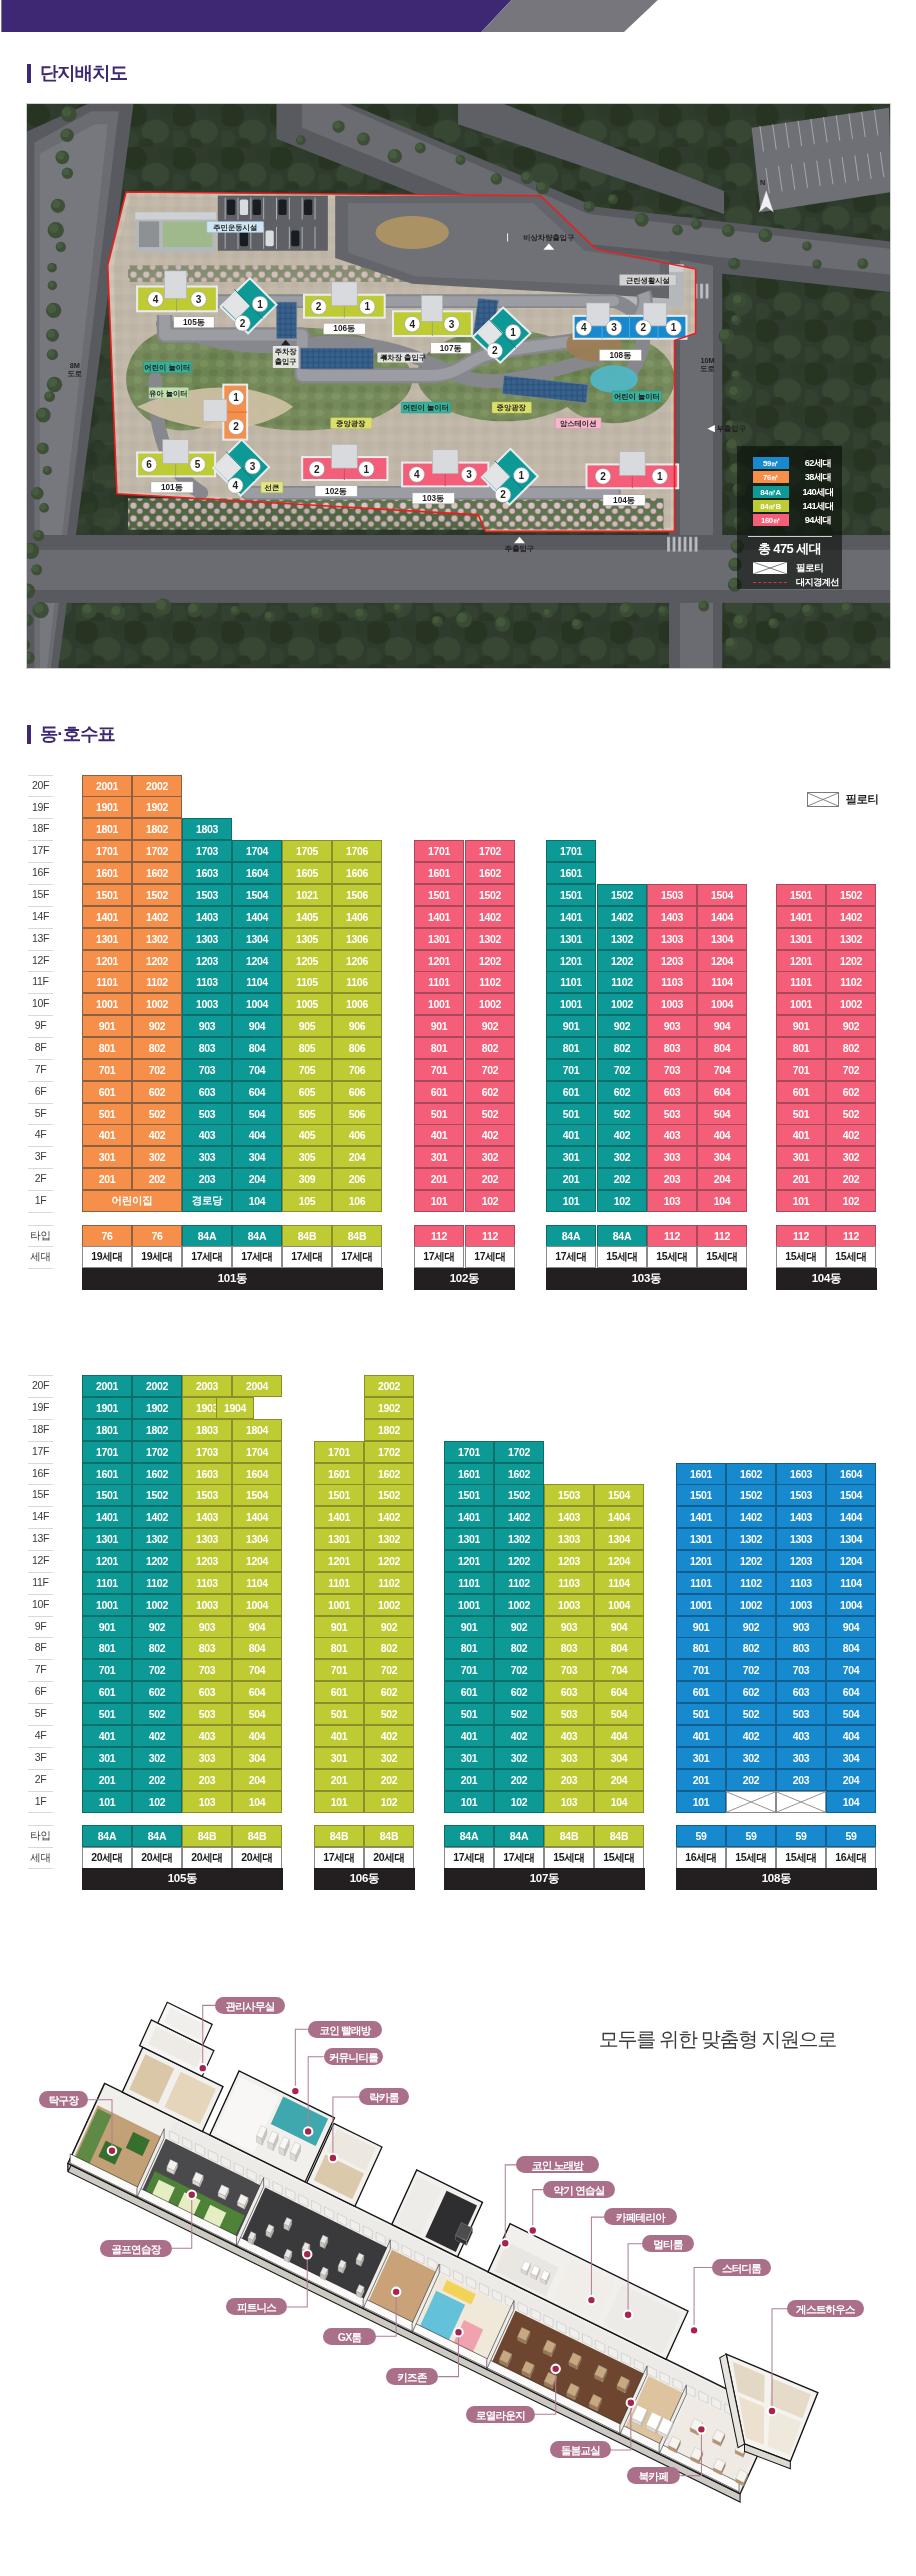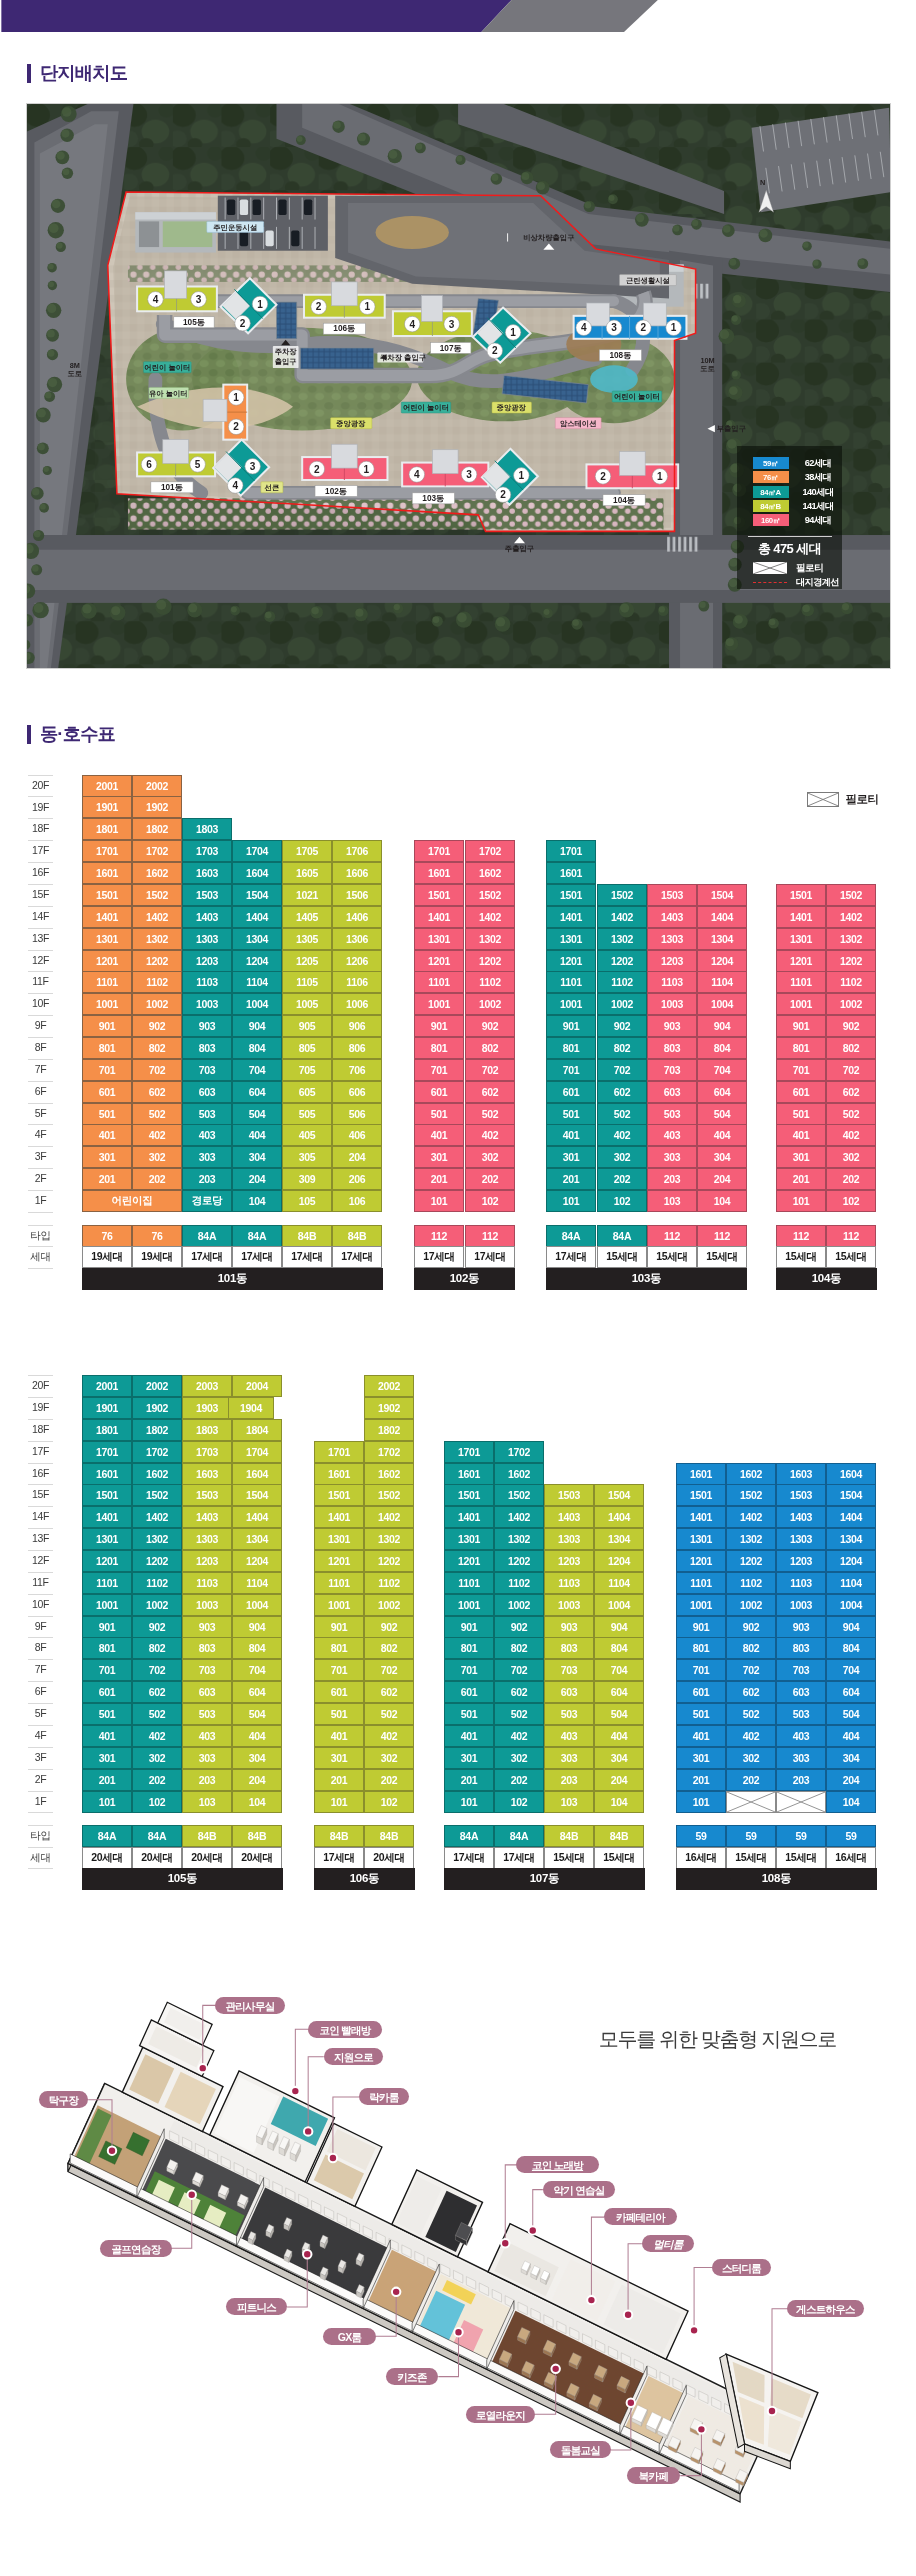--- a/index.html
+++ b/index.html
@@ -1114,21 +1114,21 @@
     <div class="ucell c-lime" style="left: 182px; top: 1594px; width: 50px; height: 22px;">1003</div>
     <div class="ucell c-lime" style="left: 182px; top: 1616px; width: 50px; height: 22px;">903</div>
     <div class="ucell c-lime" style="left: 182px; top: 1637px; width: 50px; height: 22px;">803</div>
     <div class="ucell c-lime" style="left: 182px; top: 1659px; width: 50px; height: 22px;">703</div>
     <div class="ucell c-lime" style="left: 182px; top: 1681px; width: 50px; height: 22px;">603</div>
     <div class="ucell c-lime" style="left: 182px; top: 1703px; width: 50px; height: 22px;">503</div>
     <div class="ucell c-lime" style="left: 182px; top: 1725px; width: 50px; height: 22px;">403</div>
     <div class="ucell c-lime" style="left: 182px; top: 1747px; width: 50px; height: 22px;">303</div>
     <div class="ucell c-lime" style="left: 182px; top: 1769px; width: 50px; height: 22px;">203</div>
     <div class="ucell c-lime" style="left: 232px; top: 1375px; width: 50px; height: 22px;">2004</div>
-    <div class="ucell c-lime" style="left: 228px; top: 1397px; width: 46px; height: 22px;">1904</div>
+    <div class="ucell c-lime" style="left: 216px; top: 1397px; width: 38px; height: 22px;">1904</div>
     <div class="ucell c-lime" style="left: 232px; top: 1419px; width: 50px; height: 22px;">1804</div>
     <div class="ucell c-lime" style="left: 232px; top: 1441px; width: 50px; height: 22px;">1704</div>
     <div class="ucell c-lime" style="left: 232px; top: 1463px; width: 50px; height: 22px;">1604</div>
     <div class="ucell c-lime" style="left: 232px; top: 1484px; width: 50px; height: 22px;">1504</div>
     <div class="ucell c-lime" style="left: 232px; top: 1506px; width: 50px; height: 22px;">1404</div>
     <div class="ucell c-lime" style="left: 232px; top: 1528px; width: 50px; height: 22px;">1304</div>
     <div class="ucell c-lime" style="left: 232px; top: 1550px; width: 50px; height: 22px;">1204</div>
     <div class="ucell c-lime" style="left: 232px; top: 1572px; width: 50px; height: 22px;">1104</div>
     <div class="ucell c-lime" style="left: 232px; top: 1594px; width: 50px; height: 22px;">1004</div>
     <div class="ucell c-lime" style="left: 232px; top: 1616px; width: 50px; height: 22px;">904</div>
@@ -1641,30 +1641,30 @@
       <circle cx="645" cy="419" r="4.6" fill="#a8244f" stroke="#fff" stroke-width="2.2"></circle>
       <path d="M700,357.5 L685,357.5 L685,435" fill="none" stroke="#b07e92" stroke-width="1.1"></path>
       <circle cx="685" cy="435" r="4.6" fill="#a8244f" stroke="#fff" stroke-width="2.2"></circle>
       <path d="M777,383.5 L757,383.5 L757,452" fill="none" stroke="#b07e92" stroke-width="1.1"></path>
       <circle cx="757" cy="452" r="4.6" fill="#a8244f" stroke="#fff" stroke-width="2.2"></circle>
       <path d="M859,428.5 L842,428.5 L842,540" fill="none" stroke="#b07e92" stroke-width="1.1"></path>
       <circle cx="842" cy="540" r="4.6" fill="#a8244f" stroke="#fff" stroke-width="2.2"></circle>
     </svg>
     <div class="tag" style="left: 215px; top: 81px; width: 70px; height: 17.4px; border-radius: 9.2px; background: rgb(171, 112, 137); border: none; color: rgb(255, 255, 255); display: flex; align-items: center; justify-content: center; padding: 0px;">관리사무실</div>
     <div class="tag" style="left: 308px; top: 105px; width: 74px; height: 17.4px; border-radius: 9.2px; background: rgb(171, 112, 137); border: none; color: rgb(255, 255, 255); display: flex; align-items: center; justify-content: center; padding: 0px;">코인 빨래방</div>
-    <div class="tag" style="left: 324px; top: 132px; width: 59px; height: 17.4px; border-radius: 9.2px; background: rgb(171, 112, 137); border: none; color: rgb(255, 255, 255); display: flex; align-items: center; justify-content: center; padding: 0px;">지원으로</div>
+    <div class="tag" style="left: 324px; top: 132px; width: 59px; height: 17.4px; border-radius: 9.2px; background: rgb(171, 112, 137); border: none; color: rgb(255, 255, 255); display: flex; align-items: center; justify-content: center; padding: 0px;">커뮤니티를</div>
     <div class="tag" style="left: 39px; top: 175px; width: 49px; height: 17.4px; border-radius: 9.2px; background: rgb(171, 112, 137); border: none; color: rgb(255, 255, 255); display: flex; align-items: center; justify-content: center; padding: 0px;">탁구장</div>
     <div class="tag" style="left: 359px; top: 172px; width: 50px; height: 17.4px; border-radius: 9.2px; background: rgb(171, 112, 137); border: none; color: rgb(255, 255, 255); display: flex; align-items: center; justify-content: center; padding: 0px;">락카룸</div>
     <div class="tag" style="left: 100px; top: 324px; width: 72px; height: 17.4px; border-radius: 9.2px; background: rgb(171, 112, 137); border: none; color: rgb(255, 255, 255); display: flex; align-items: center; justify-content: center; padding: 0px;">골프연습장</div>
     <div class="tag" style="left: 226px; top: 382px; width: 61px; height: 17.4px; border-radius: 9.2px; background: rgb(171, 112, 137); border: none; color: rgb(255, 255, 255); display: flex; align-items: center; justify-content: center; padding: 0px;">피트니스</div>
     <div class="tag" style="left: 323px; top: 412px; width: 53px; height: 17.4px; border-radius: 9.2px; background: rgb(171, 112, 137); border: none; color: rgb(255, 255, 255); display: flex; align-items: center; justify-content: center; padding: 0px;">GX룸</div>
     <div class="tag" style="left: 386px; top: 452px; width: 52px; height: 17.4px; border-radius: 9.2px; background: rgb(171, 112, 137); border: none; color: rgb(255, 255, 255); display: flex; align-items: center; justify-content: center; padding: 0px;">키즈존</div>
     <div class="tag" style="left: 466px; top: 490px; width: 69px; height: 17.4px; border-radius: 9.2px; background: rgb(171, 112, 137); border: none; color: rgb(255, 255, 255); display: flex; align-items: center; justify-content: center; padding: 0px;">로열라운지</div>
     <div class="tag" style="left: 550px; top: 525px; width: 61px; height: 17.4px; border-radius: 9.2px; background: rgb(171, 112, 137); border: none; color: rgb(255, 255, 255); display: flex; align-items: center; justify-content: center; padding: 0px;">돌봄교실</div>
     <div class="tag" style="left: 627px; top: 551px; width: 53px; height: 17.4px; border-radius: 9.2px; background: rgb(171, 112, 137); border: none; color: rgb(255, 255, 255); display: flex; align-items: center; justify-content: center; padding: 0px;">북카페</div>
     <div class="tag" style="left: 516px; top: 240px; width: 83px; height: 17.4px; border-radius: 9.2px; background: rgb(171, 112, 137); border: none; color: rgb(255, 255, 255); display: flex; align-items: center; justify-content: center; padding: 0px; text-decoration: underline;">코인 노래방</div>
     <div class="tag" style="left: 543px; top: 265px; width: 72px; height: 17.4px; border-radius: 9.2px; background: rgb(171, 112, 137); border: none; color: rgb(255, 255, 255); display: flex; align-items: center; justify-content: center; padding: 0px;">악기 연습실</div>
     <div class="tag" style="left: 604px; top: 292px; width: 73px; height: 17.4px; border-radius: 9.2px; background: rgb(171, 112, 137); border: none; color: rgb(255, 255, 255); display: flex; align-items: center; justify-content: center; padding: 0px;">카페테리아</div>
-    <div class="tag" style="left: 642px; top: 319px; width: 52px; height: 17.4px; border-radius: 9.2px; background: rgb(171, 112, 137); border: none; color: rgb(255, 255, 255); display: flex; align-items: center; justify-content: center; padding: 0px; font-style: italic;">멀티룸</div>
+    <div class="tag" style="left: 642px; top: 319px; width: 52px; height: 17.4px; border-radius: 9.2px; background: rgb(171, 112, 137); border: none; color: rgb(255, 255, 255); display: flex; align-items: center; justify-content: center; padding: 0px;">멀티룸</div>
     <div class="tag" style="left: 712px; top: 343px; width: 59px; height: 17.4px; border-radius: 9.2px; background: rgb(171, 112, 137); border: none; color: rgb(255, 255, 255); display: flex; align-items: center; justify-content: center; padding: 0px;">스터디룸</div>
     <div class="tag" style="left: 787px; top: 384px; width: 77px; height: 17.4px; border-radius: 9.2px; background: rgb(171, 112, 137); border: none; color: rgb(255, 255, 255); display: flex; align-items: center; justify-content: center; padding: 0px;">게스트하우스</div>
   </div>
 
 
 </body></html>

